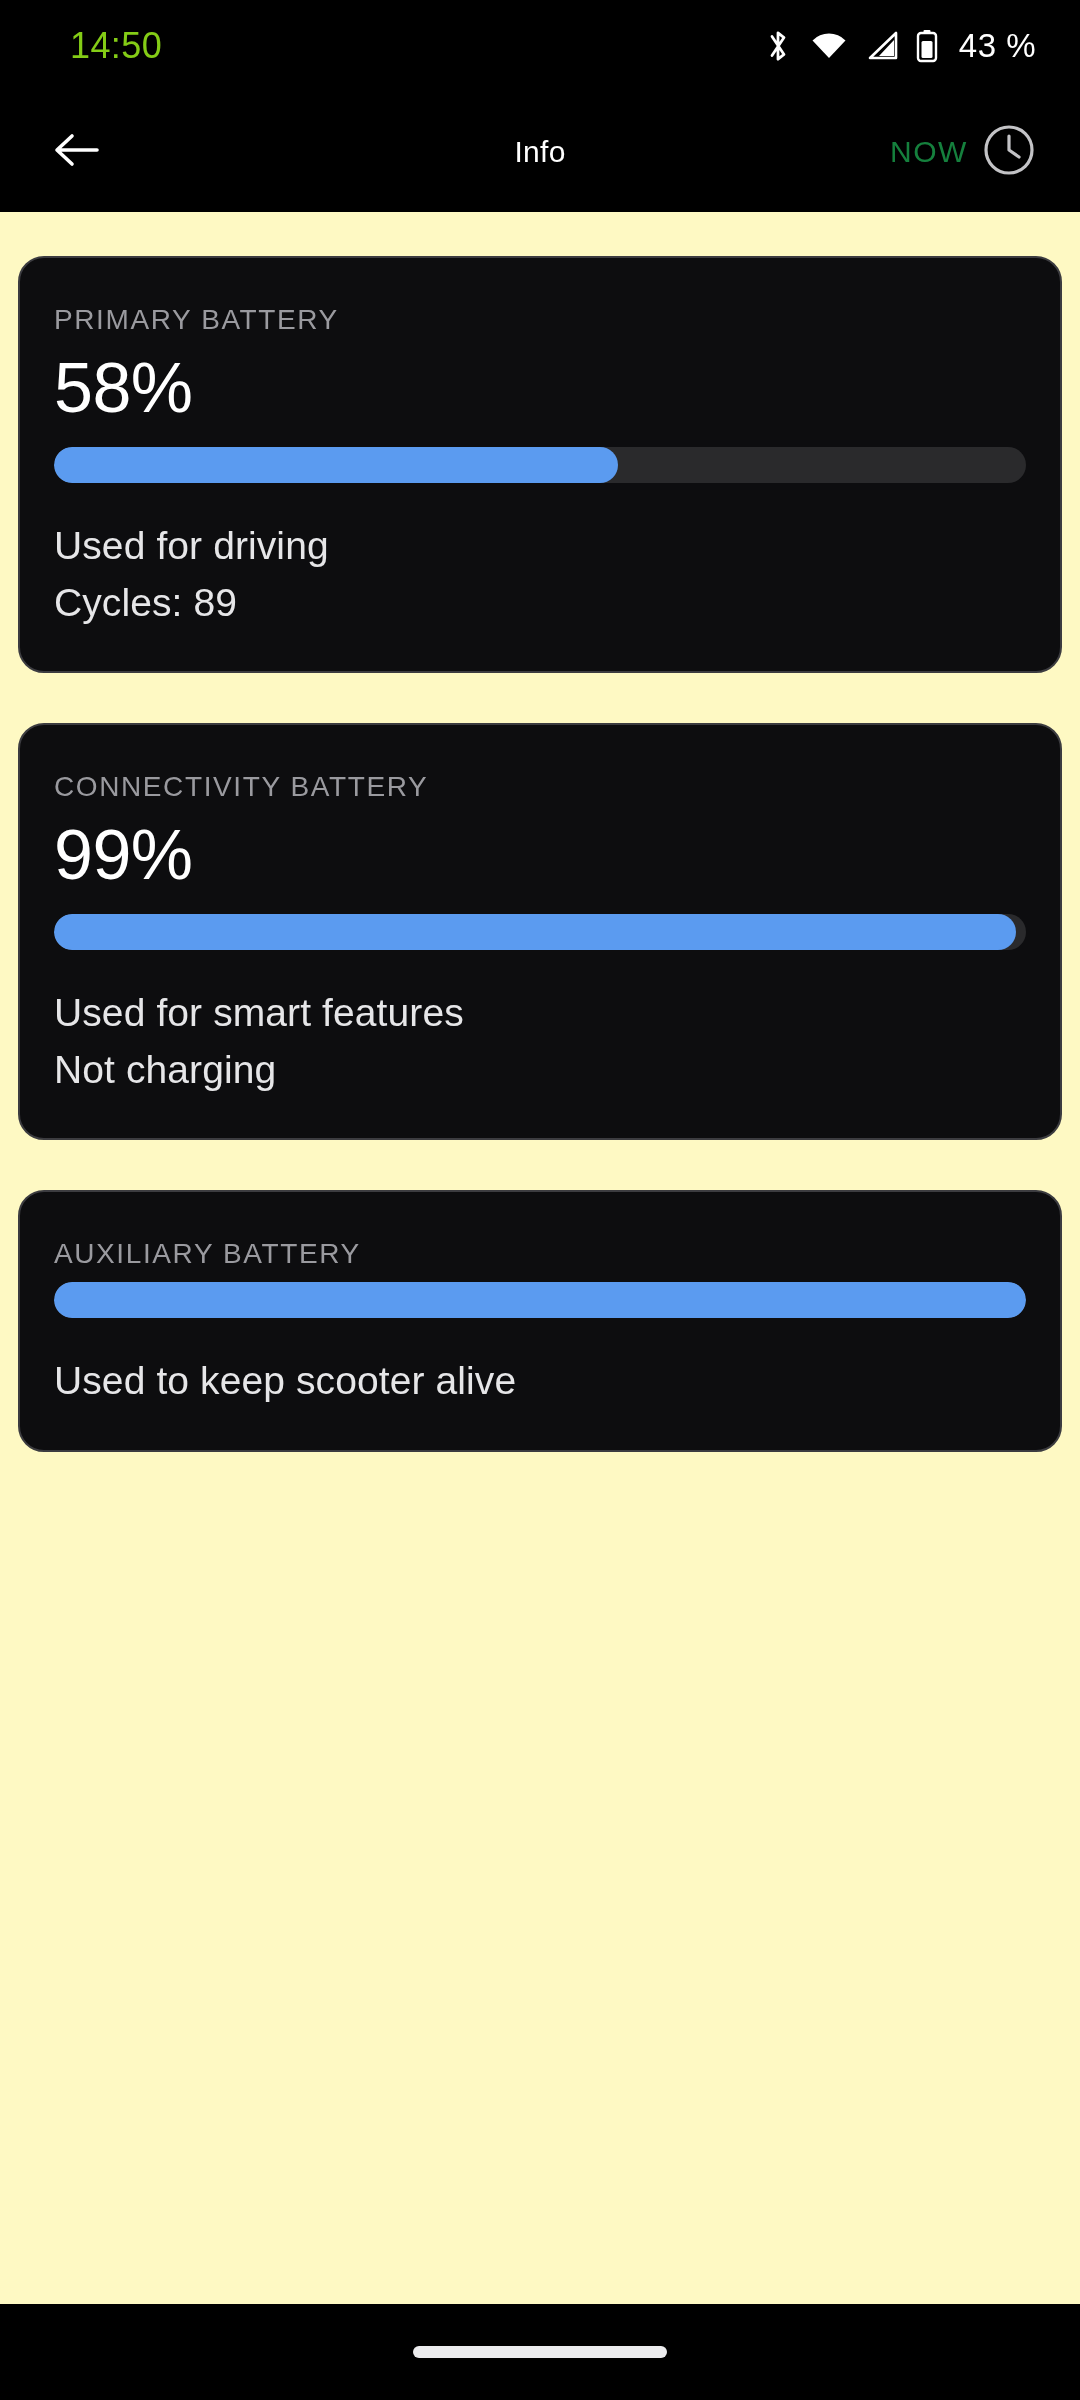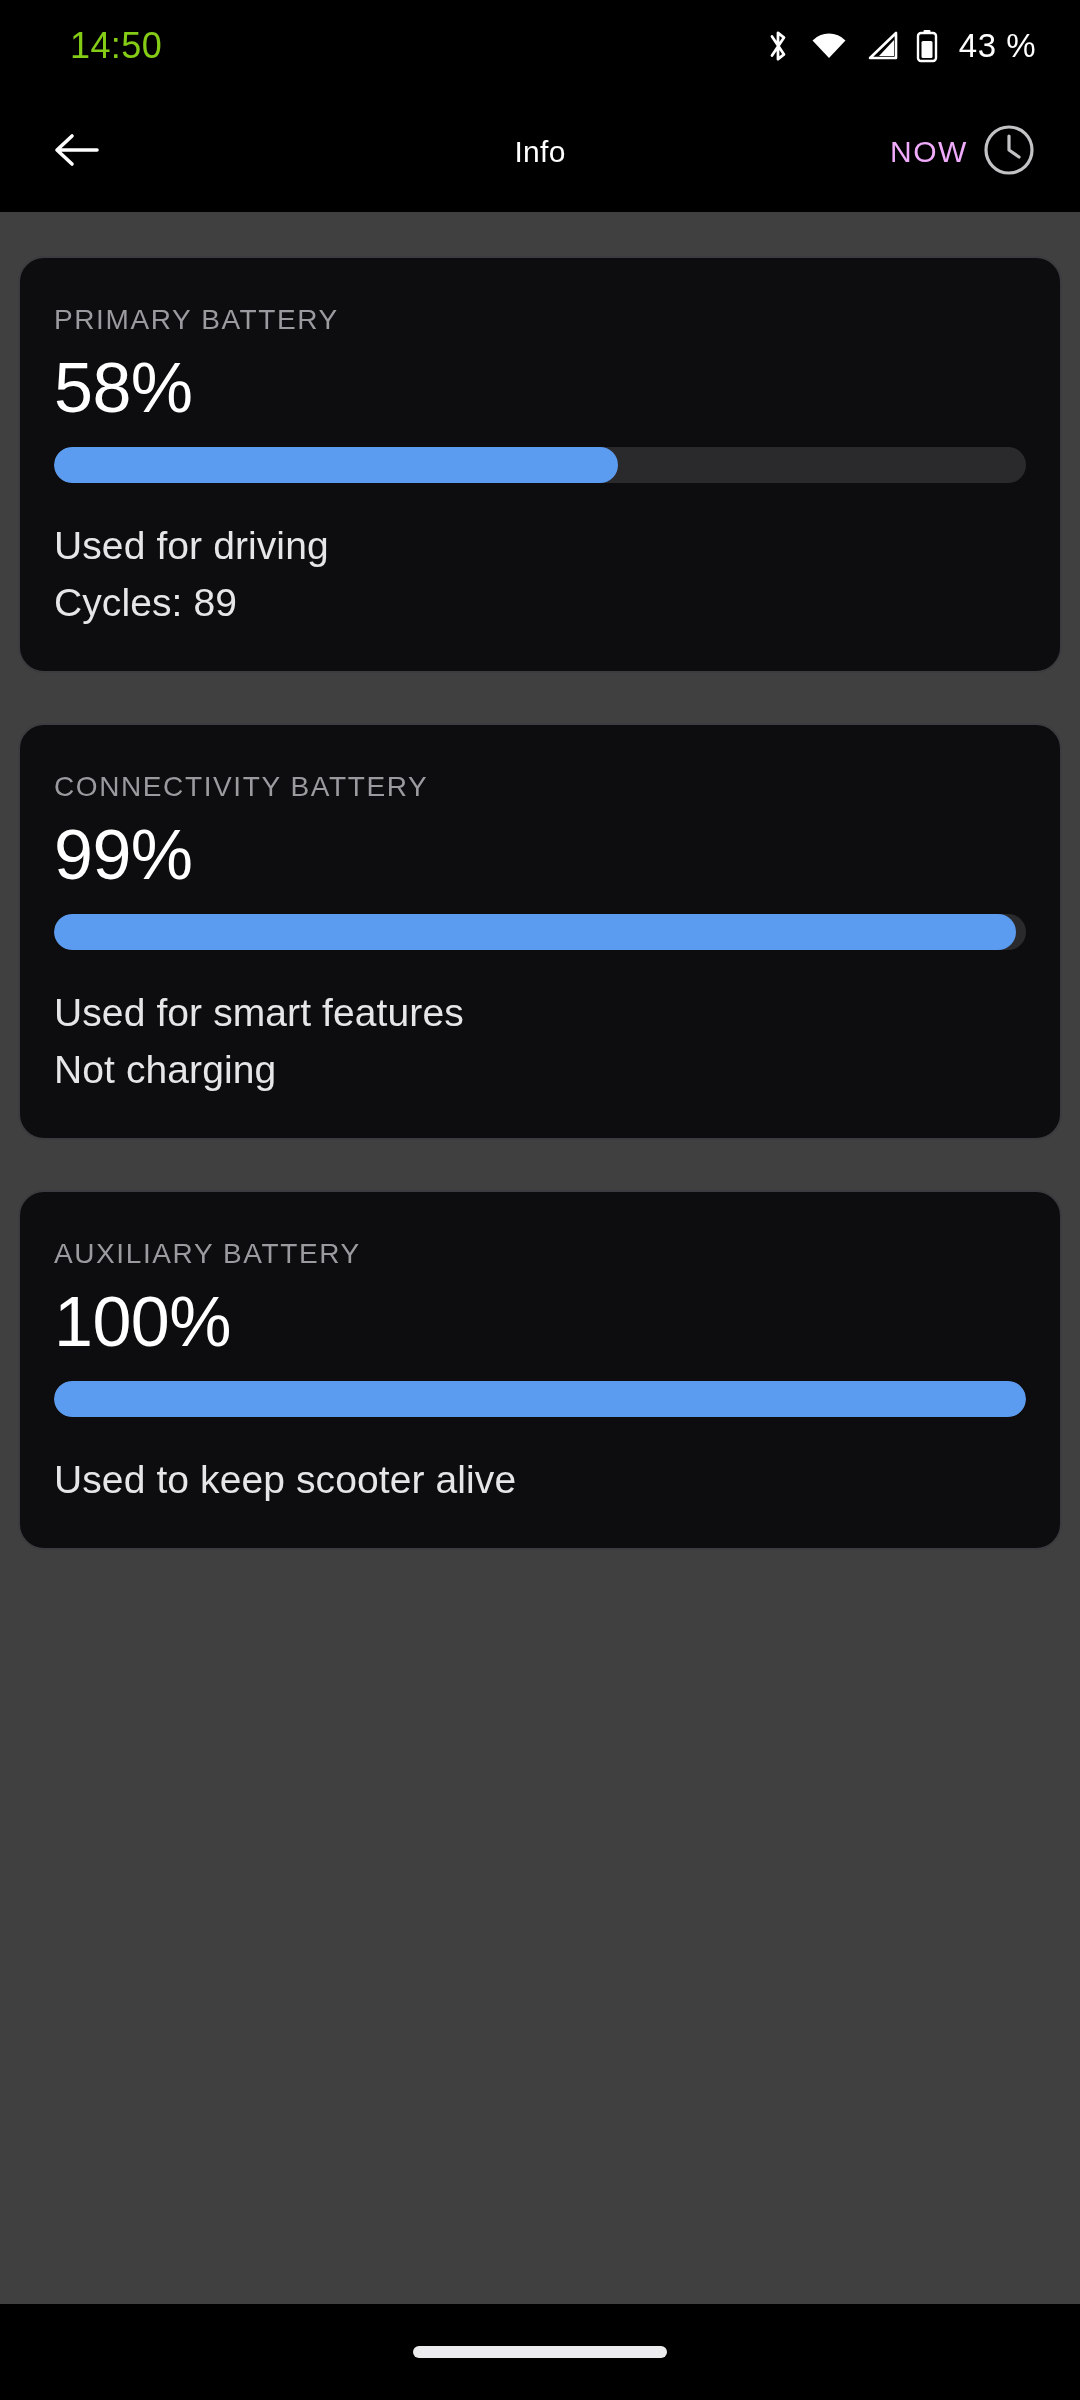--- a/index.html
+++ b/index.html
@@ -71,21 +71,21 @@
     pointer-events:none;
   }
   .now-btn {
     margin-left:auto;
     display:flex; align-items:center;
     gap:14px;
     cursor:pointer;
     z-index:2;
   }
   .now-label {
-    color:#f0abfc;
+    color:#15803d;
     font-size:30px;
     font-weight:500;
     letter-spacing:1.6px;
   }
 
   
   .tabbar {
     height:82px;
     background:#000;
     display:flex; align-items:flex-start;
@@ -122,21 +122,21 @@
   .tabbar-divider {
     position:absolute;
     left:0; right:0; bottom:0;
     height:2px;
     background:#2d2d30;
   }
 
   
   .content {
     flex:1 1 auto;
-    background:#404040;
+    background:#fef9c3;
     padding:44px 18px 0 18px;
     display:flex; flex-direction:column;
     gap:50px;
     overflow:hidden;
   }
 
   .card {
     background:#0d0d0f;
     border:2px solid #3c3c40;
     border-radius:26px;
@@ -263,21 +263,20 @@
       <div class="card-value">99%</div>
       <div class="bar-track">
         <div class="bar-fill" style="width: 99%;"></div>
       </div>
       <div class="card-note">Used for smart features</div>
       <div class="card-note">Not charging</div>
     </div>
 
     <div class="card">
       <div class="card-title">AUXILIARY BATTERY</div>
-      <div class="card-value">100%</div>
       <div class="bar-track">
         <div class="bar-fill" style="width: 100%;"></div>
       </div>
       <div class="card-note">Used to keep scooter alive</div>
     </div>
 
   </div>
 
   <div class="navbar">
     <div class="home-indicator"></div>

